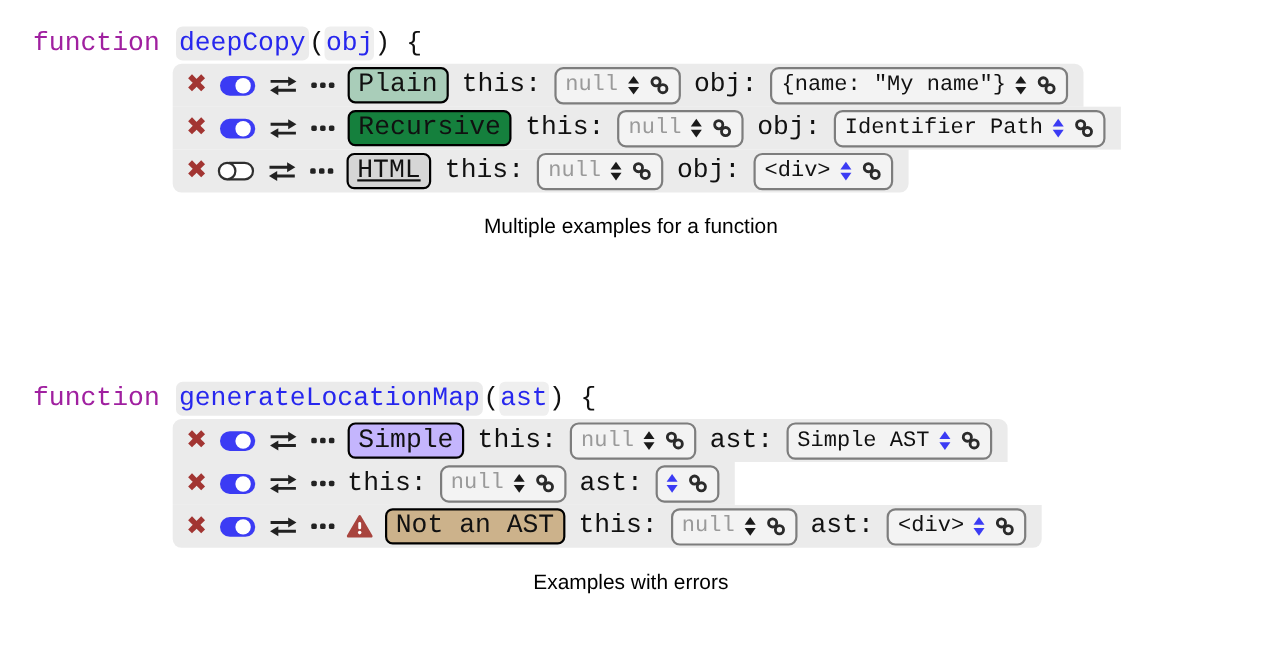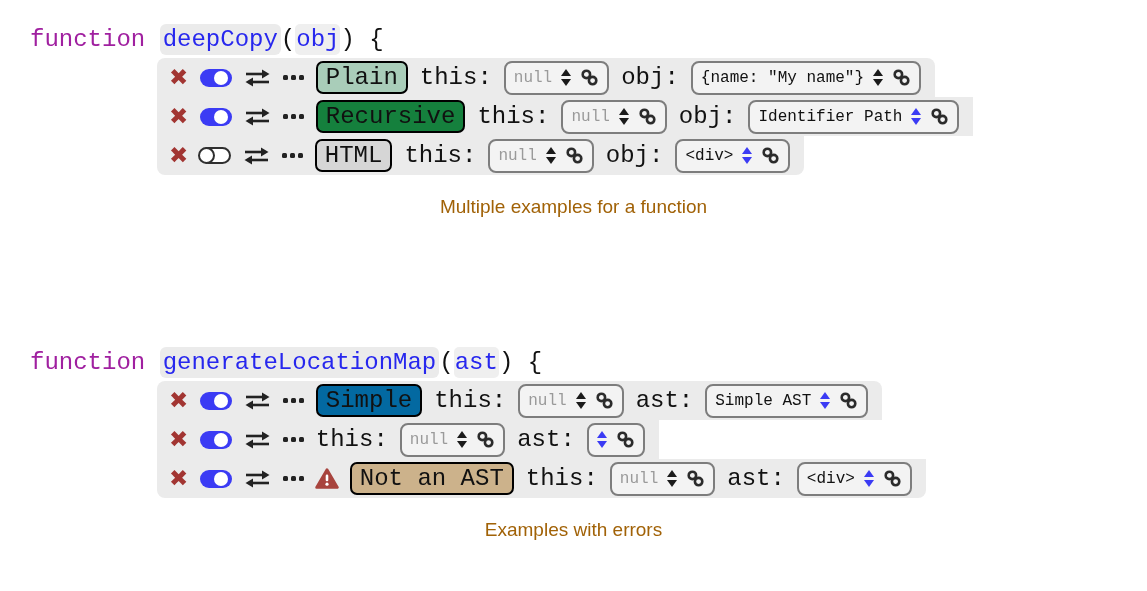--- a/index.html
+++ b/index.html
@@ -44,30 +44,30 @@
   .badge{
     font-size:24px;color:#111;border:2px solid #000000;border-radius:7px;
     padding:0 8px;line-height:29px;white-space:pre;
   }
 
   .field-label{font-size:24px;color:#111;white-space:pre;}
   .value-box{
     display:inline-flex;align-items:center;gap:9px;background:#f3f3f3;
     border:2px solid #7d7d7d;border-radius:8px;padding:0 8px;height:30px;
   }
-  .value-text{font-size:16px;color:#111;white-space:pre;}
+  .value-text{font-size:20px;color:#111;white-space:pre;}
   .value-text.muted{color:#9a9a9a;}
   .stepper{display:inline-flex;flex-direction:column;gap:2.5px;align-items:center;}
   .tri-up{width:0;height:0;border-left:5.5px solid transparent;border-right:5.5px solid transparent;border-bottom:7px solid #1a1a1a;}
   .tri-down{width:0;height:0;border-left:5.5px solid transparent;border-right:5.5px solid transparent;border-top:7px solid #1a1a1a;}
   .link-svg{flex:none;}
 
   .caption{
     margin-top:21px;text-align:center;font-family:"Liberation Sans","DejaVu Sans",sans-serif;
-    font-size:19px;color:#a16207;
+    font-size:19px;color:#000000;
   }
   [data-interactable="true"]{cursor:pointer;}
 </style>
 </head>
 <body>
 
 <div class="section" id="section-0" data-interactable="false">
   <div class="code-line" data-interactable="true"><span class="kw" data-interactable="false">function</span> <span class="fn-name" data-interactable="false">deepCopy</span><span class="punct" data-interactable="false">(</span><span class="param" data-interactable="false">obj</span><span class="punct" data-interactable="false">) {</span></div>
   <div class="rows" data-interactable="false">
   <div class="row" data-interactable="false">
@@ -184,21 +184,21 @@
         <line x1="25" y1="14" x2="8" y2="14"></line>
             <polygon points="9,9.5 1.5,14 9,18.5" stroke-width="0"></polygon>
       </g>
     </svg>
     <span class="dots" data-interactable="true">
           <i></i>
           <i></i>
           <i></i>
         </span>
 
-    <span class="badge" data-interactable="true" style="background: rgb(214, 214, 214);">HTML</span>
+    <span class="badge" data-interactable="true" style="background: rgb(214, 214, 214); text-decoration: underline;">HTML</span>
     <span class="fields" style="display:contents">
   <span class="field-label" data-interactable="false">this:</span><span class="value-box" data-interactable="true">
             <span class="value-text muted" data-interactable="false">null</span>
             <span class="stepper" data-interactable="true">
               <i class="tri-up" style="border-bottom-color: rgb(26, 26, 26);"></i>
               <i class="tri-down" style="border-top-color: rgb(26, 26, 26);"></i>
             </span>
             <svg class="link-svg" data-interactable="true" width="19" height="19" viewBox="0 0 19 19">
               <g fill="none" stroke="#2b2b2b" stroke-width="2.6">
                 <circle cx="6.4" cy="6.4" r="3.7"></circle>
@@ -241,21 +241,21 @@
         <line x1="25" y1="14" x2="8" y2="14"></line>
             <polygon points="9,9.5 1.5,14 9,18.5" stroke-width="0"></polygon>
       </g>
     </svg>
     <span class="dots" data-interactable="true">
           <i></i>
           <i></i>
           <i></i>
         </span>
 
-    <span class="badge" data-interactable="true" style="background: #0369a1;">Simple</span>
+    <span class="badge" data-interactable="true" style="background: #c4b5fd;">Simple</span>
     <span class="fields" style="display:contents">
   <span class="field-label" data-interactable="false">this:</span><span class="value-box" data-interactable="true">
             <span class="value-text muted" data-interactable="false">null</span>
             <span class="stepper" data-interactable="true">
               <i class="tri-up" style="border-bottom-color: rgb(26, 26, 26);"></i>
               <i class="tri-down" style="border-top-color: rgb(26, 26, 26);"></i>
             </span>
             <svg class="link-svg" data-interactable="true" width="19" height="19" viewBox="0 0 19 19">
               <g fill="none" stroke="#2b2b2b" stroke-width="2.6">
                 <circle cx="6.4" cy="6.4" r="3.7"></circle>

